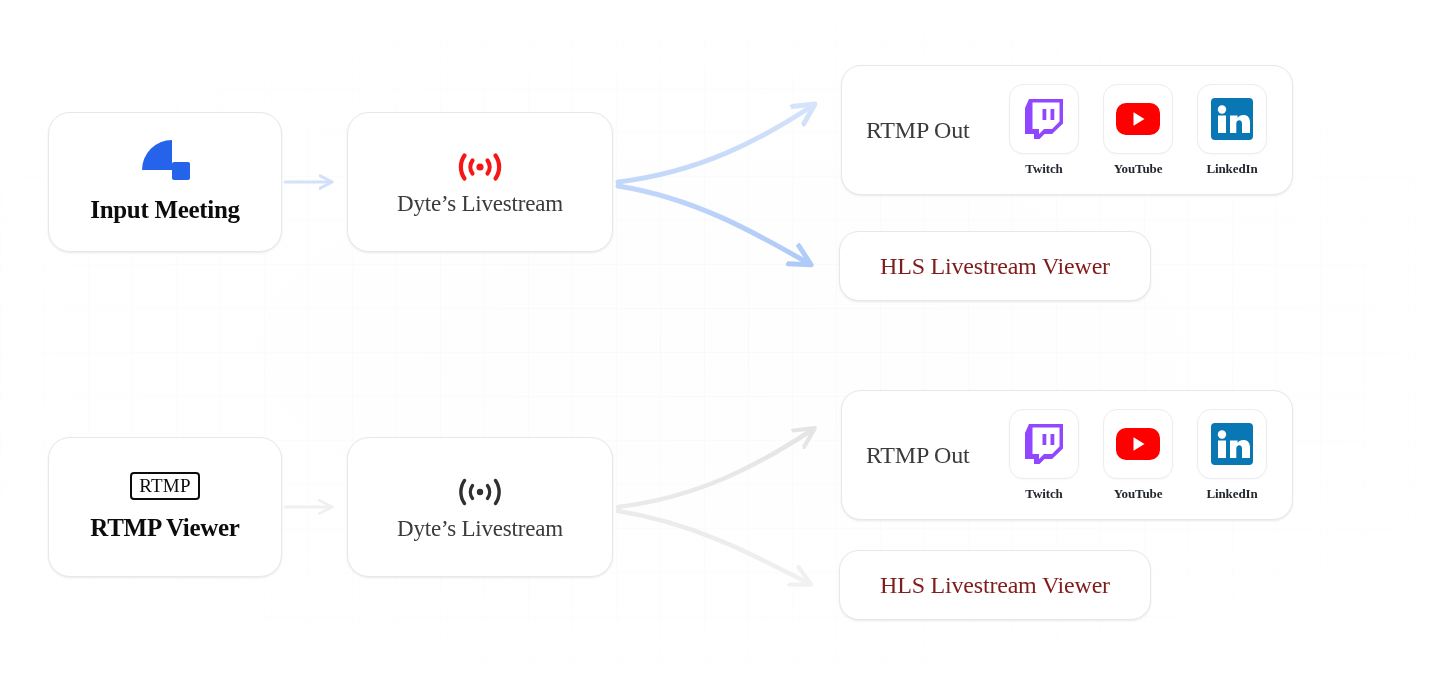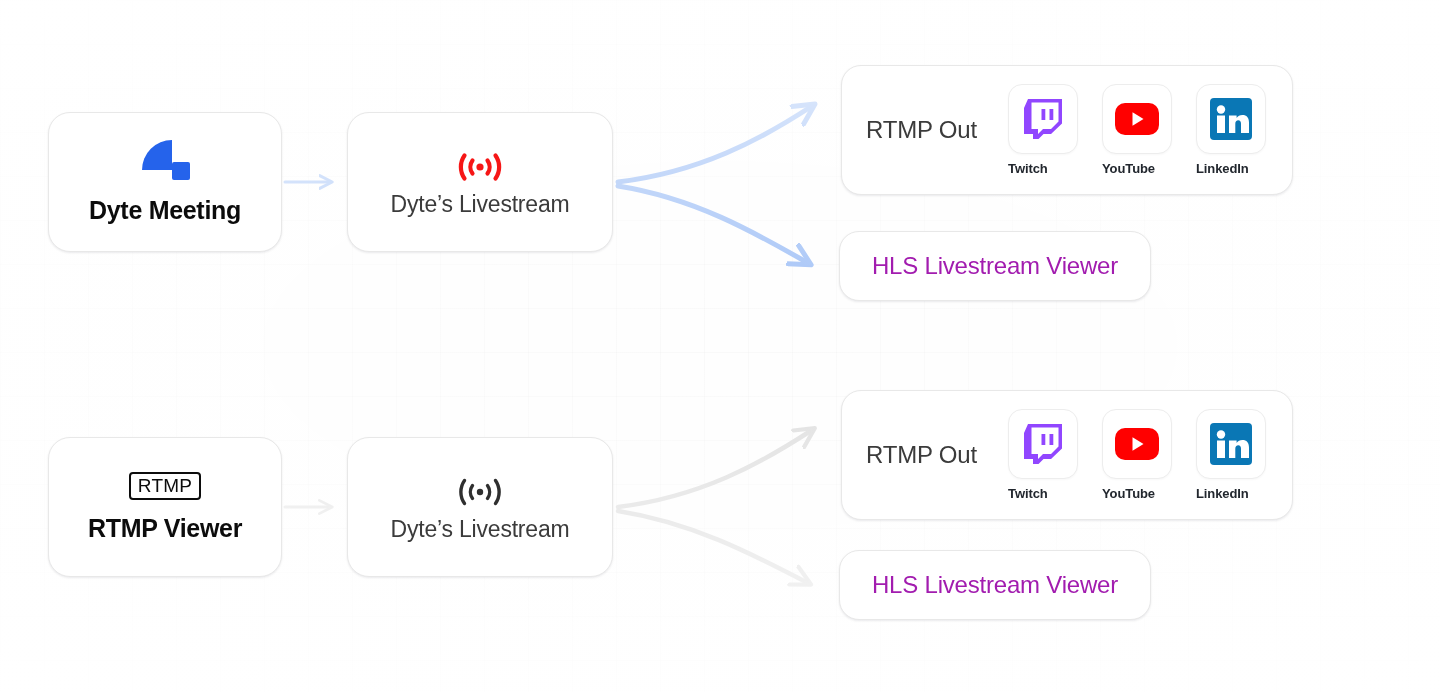--- a/index.html
+++ b/index.html
@@ -39,20 +39,21 @@
     position: absolute;
     box-sizing: border-box;
     background: #ffffff;
     border: 1px solid #e8e8e8;
     border-radius: 22px;
     box-shadow: 0 1px 3px rgba(16,24,40,0.05), 0 1px 2px rgba(16,24,40,0.04);
     display: flex;
     flex-direction: column;
     align-items: center;
     justify-content: center;
+    font-family: Liberation Serif, serif;
   }
 
   
   .source-node {
     width: 234px;
     height: 140px;
     gap: 14px;
   }
   .source-title {
     font-size: 25px;
@@ -135,21 +136,21 @@
   }
   .platforms {
     display: flex;
     flex-direction: row;
     align-items: flex-start;
     gap: 22px;
   }
   .platform {
     display: flex;
     flex-direction: column;
-    align-items: flex-start;
+    align-items: center;
     gap: 7px;
     width: 72px;
   }
   .platform-tile {
     width: 68px;
     height: 68px;
     border: 1px solid #ededed;
     border-radius: 14px;
     background: #ffffff;
     display: flex;
@@ -168,21 +169,21 @@
   
   .hls-node {
     width: 312px;
     height: 70px;
     border-radius: 20px;
     flex-direction: row;
   }
   .hls-label {
     font-size: 24px;
     font-weight: 400;
-    color: #a21caf;
+    color: #7f1d1d;
     letter-spacing: -0.2px;
     white-space: nowrap;
   }
 </style>
 </head>
 <body>
 
 <div id="canvas">
 
   <svg id="edges" viewBox="0 0 1440 692" xmlns="http://www.w3.org/2000/svg">
@@ -208,21 +209,21 @@
     <path d="M 618 511 C 694 523 754 555 808 583" fill="none" stroke="#b4b4b4" stroke-width="4.5" stroke-linecap="round" marker-end="url(#arrow-gray)"></path>
   </svg>
 
   <div id="vignette"></div>
 
   <div class="node source-node" style="left:48px; top:112px;">
     <div class="dyte-logo">
       <div class="arc"></div>
       <div class="sq"></div>
     </div>
-    <div class="source-title">Dyte Meeting</div>
+    <div class="source-title">Input Meeting</div>
   </div>
 
   <div class="node stream-node" style="left:347px; top:112px;">
     <svg class="broadcast-icon" width="56" height="40" viewBox="0 0 56 40">
       <g fill="none" stroke="#f61616" stroke-width="4.2" stroke-linecap="round">
         <path d="M20.5 13.5 A 11 11 0 0 0 20.5 26.5"></path>
         <path d="M35.5 13.5 A 11 11 0 0 1 35.5 26.5"></path>
         <path d="M12.5 8.5 A 20 20 0 0 0 12.5 31.5"></path>
         <path d="M43.5 8.5 A 20 20 0 0 1 43.5 31.5"></path>
       </g>

